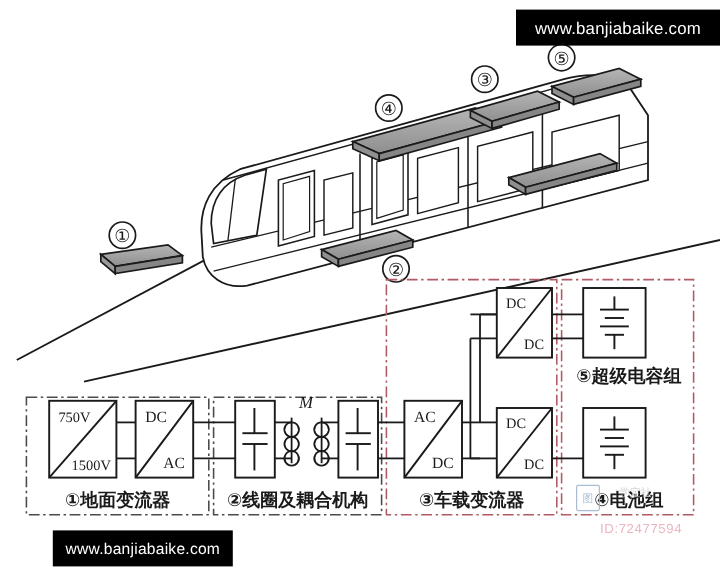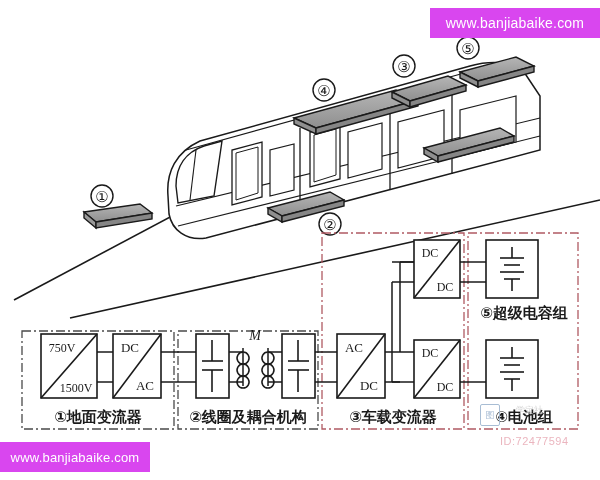--- a/index.html
+++ b/index.html
@@ -6,24 +6,25 @@
   body{
     width:600px;height:480px;position:relative;overflow:hidden;
     background:#ffffff;
     font-family:"Liberation Serif","DejaVu Serif",serif;
     color:#1a1a1a;
   }
   #stage{position:absolute;left:0;top:0;width:600px;height:480px;}
   svg.layer{position:absolute;left:0;top:0;width:600px;height:480px;overflow:visible;}
 
   .wm{
-    position:absolute;background:#d946ef;color:#ffffff;
+    position:absolute;background:#000000;color:#ffffff;
     font-family:"Liberation Sans","DejaVu Sans",sans-serif;
     display:flex;align-items:center;justify-content:center;
     letter-spacing:.2px;
+    margin-left:44px;
   }
   #wm-top{right:0;top:8px;width:170px;height:30px;font-size:14px;}
   #wm-bottom{left:0;bottom:8px;width:150px;height:30px;font-size:13px;}
 
   .cn{font-family:"DejaVu Sans","Liberation Sans",sans-serif;font-weight:700;}
   .lbl{font-family:"Liberation Serif","DejaVu Serif",serif;}
   .idwm{
     position:absolute;left:500px;top:435px;color:#e8a9b4;opacity:.85;
     font-family:"Liberation Sans","DejaVu Sans",sans-serif;font-size:11px;
     letter-spacing:.5px;pointer-events:none;

